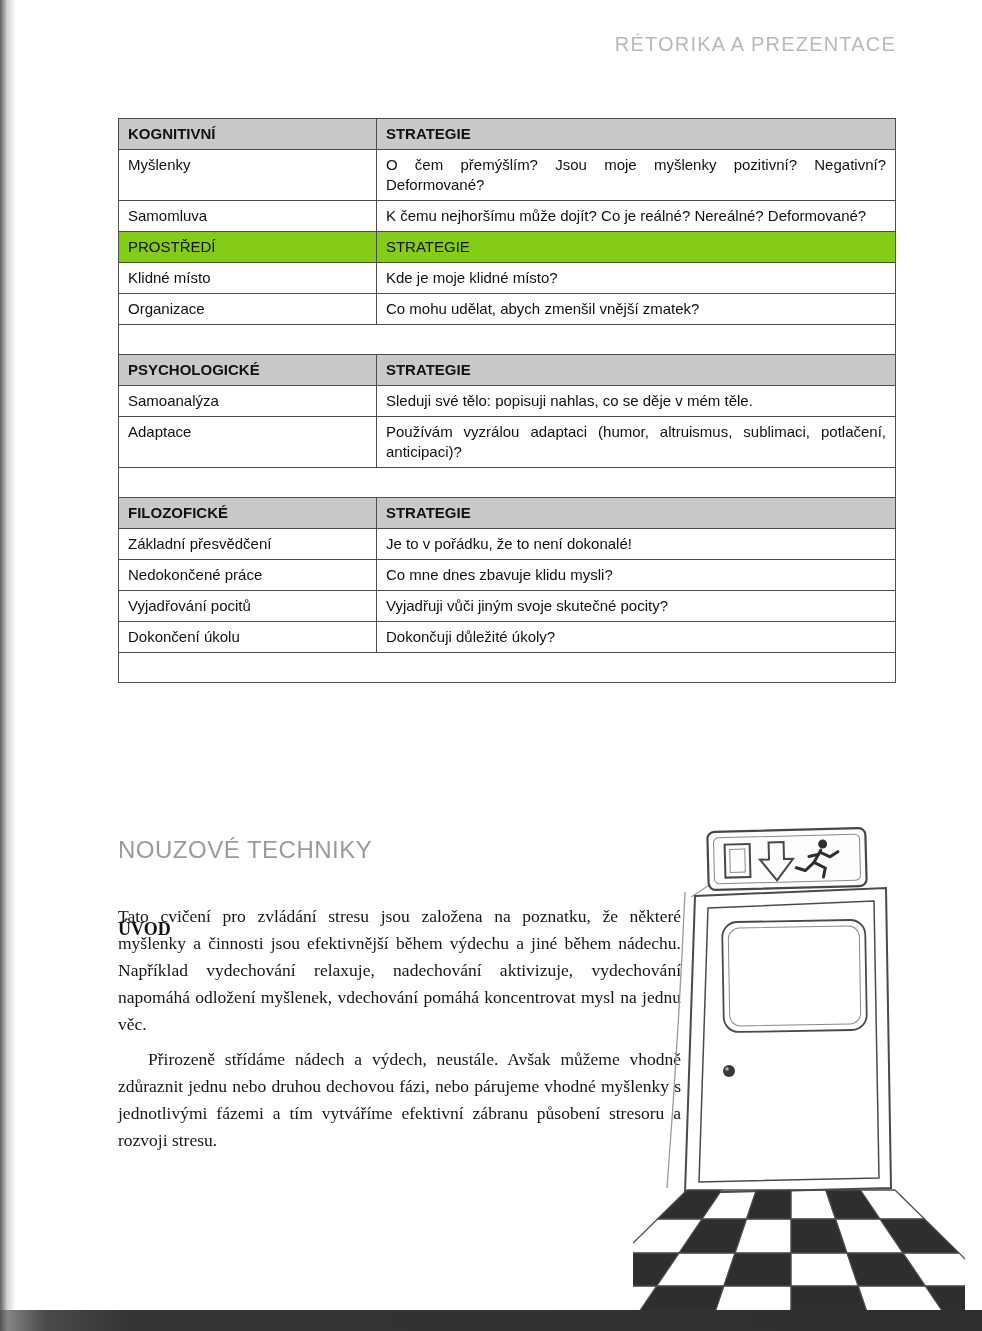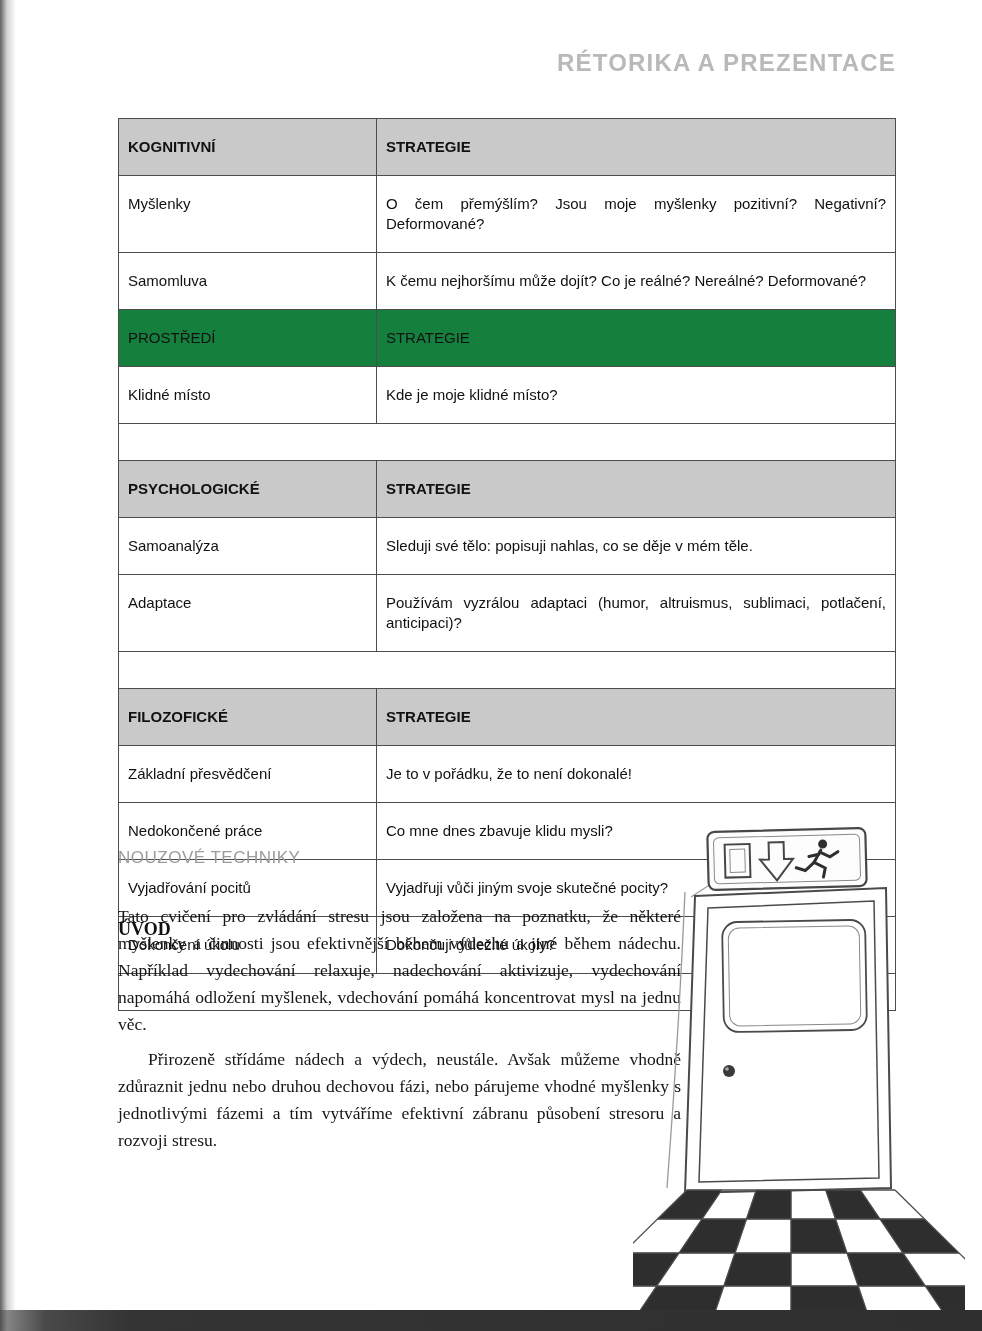--- a/index.html
+++ b/index.html
@@ -17,50 +17,49 @@
     position:absolute; left:0; top:0; bottom:0; width:16px;
     background:linear-gradient(to right, rgba(70,70,70,.85), rgba(130,130,130,.35) 45%, rgba(255,255,255,0));
     z-index:5;
   }
   .footer-bar {
     position:absolute; left:0; right:0; bottom:0; height:21px;
     background:linear-gradient(to right, #8f8f8f, #4a4a4a 45px, #343434 130px, #2f2f2f);
     z-index:4;
   }
   .running-header {
-    position:absolute; top:49px; right:86px;
-    font-size:24px; letter-spacing:1.2px; font-weight:700;
+    position:absolute; top:33px; right:86px;
+    font-size:20px; letter-spacing:1.2px; font-weight:400;
     color:var(--page-header-gray, #b9b9b9);
   }
   
   .stress-table {
     position:absolute; left:118px; top:118px; width:778px;
     border-collapse:collapse;
     font-size:15px; color:#111;
   }
   .stress-table td {
     border:1px solid #4d4d4d;
-    padding:18px 9px;
+    padding:5px 9px;
     line-height:20px;
     vertical-align:top;
   }
   .stress-table td.col-left { width:33.2%; }
   .stress-table td.col-right { text-align:justify; }
   .stress-table tr.row-header td {
     background:var(--table-header-bg, #c9c9c9);
     font-weight:700;
   }
-  .stress-table tr.row-subheader td { background:#15803d; font-weight:400; }
+  .stress-table tr.row-subheader td { background:#84cc16; font-weight:400; }
   .stress-table tr.row-spacer td { height:30px; }
   
   .section-title {
     position:absolute; left:118px; top:836px;
-    font-size:17px; font-weight:500; letter-spacing:.5px;
+    font-size:24px; font-weight:500; letter-spacing:.5px;
     color:var(--heading-gray, #9b9b9b);
-    margin-top:12px;
   }
   .section-subtitle {
     position:absolute; left:118px; top:919px;
     font-family:"Liberation Serif", serif;
     font-size:18px; font-weight:700; color:#111;
   }
   .paragraphs {
     position:absolute; left:118px; top:903px; width:563px;
     font-family:"Liberation Serif", serif;
     font-size:17.5px; line-height:27px;
@@ -96,20 +95,24 @@
           <td class="col-left">Samomluva</td>
           <td class="col-right">K čemu nejhoršímu může dojít? Co je reálné? Nereálné? Deformované?</td>
         </tr>
         <tr class="row-subheader">
           <td class="col-left">PROSTŘEDÍ</td>
           <td class="col-right">STRATEGIE</td>
         </tr>
         <tr class="row-data">
           <td class="col-left">Klidné místo</td>
           <td class="col-right">Kde je moje klidné místo?</td>
+        </tr>
+        <tr class="row-data">
+          <td class="col-left">Organizace</td>
+          <td class="col-right">Co mohu udělat, abych zmenšil vnější zmatek?</td>
         </tr>
         <tr class="row-spacer">
           <td colspan="2"></td>
         </tr>
         <tr class="row-header">
           <td class="col-left">PSYCHOLOGICKÉ</td>
           <td class="col-right">STRATEGIE</td>
         </tr>
         <tr class="row-data">
           <td class="col-left">Samoanalýza</td>

